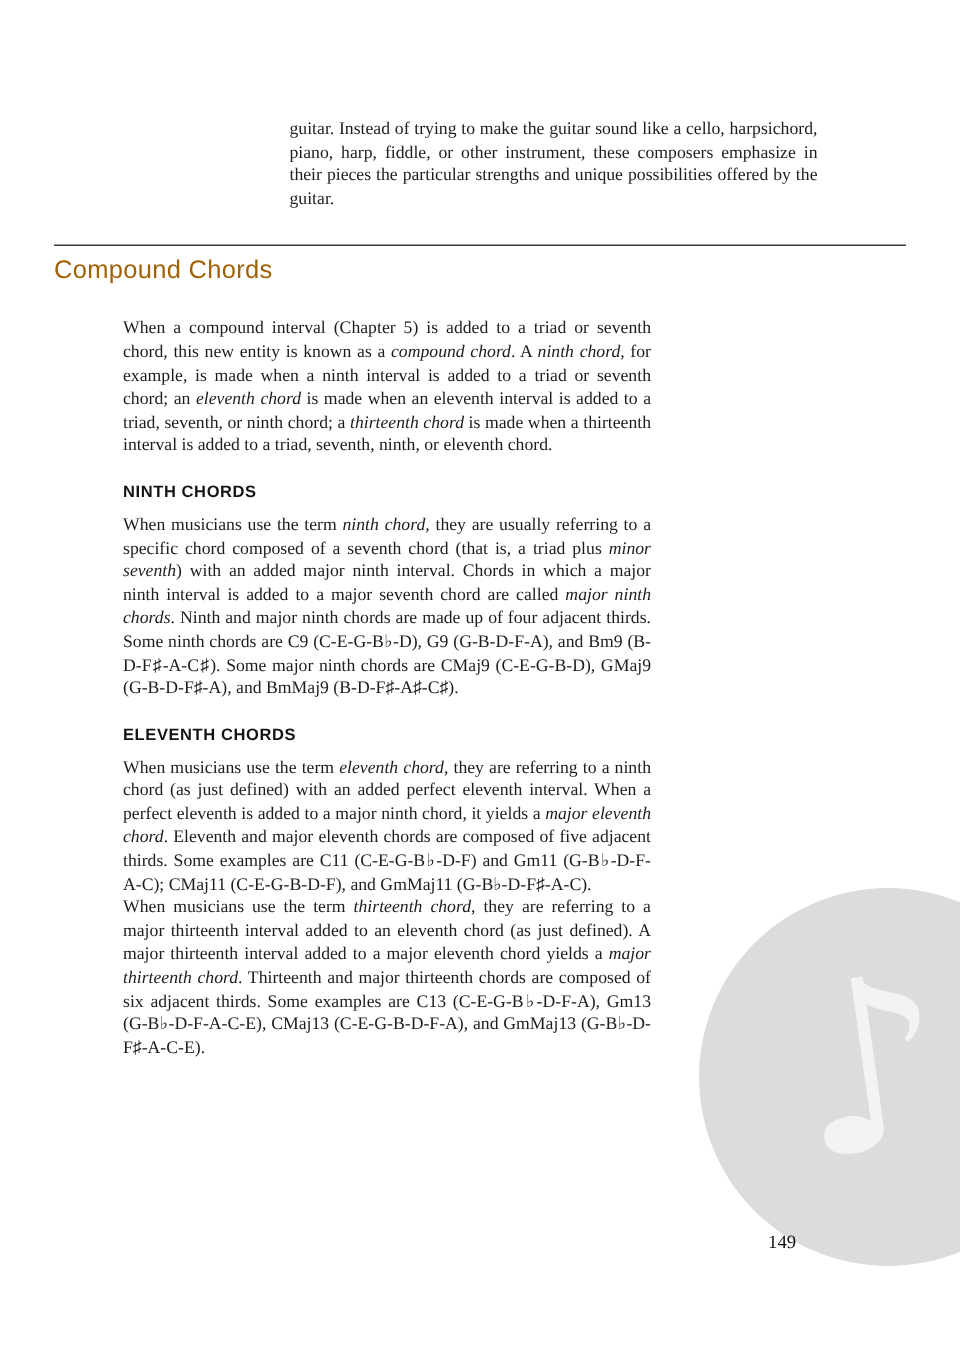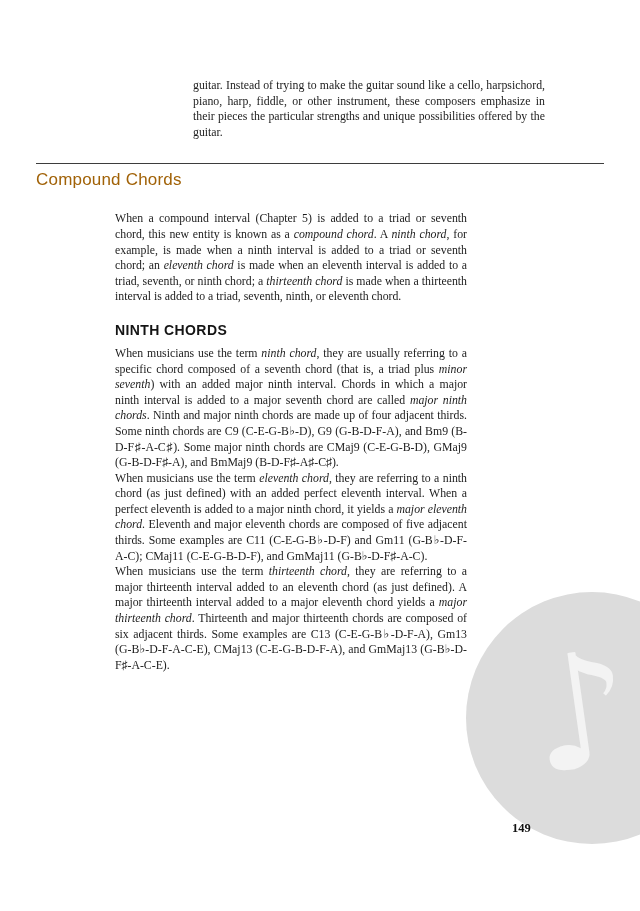--- a/index.html
+++ b/index.html
@@ -65,40 +65,40 @@
   }
   .section-title {
     font-family: "Liberation Sans", "DejaVu Sans", sans-serif;
     font-size: 17px;
     font-weight: 400;
     color: #a16207;
     margin: 6px 0 0 36px;
     letter-spacing: 0.2px;
   }
   .content {
-    margin-left: 115px;
+    margin-left: 82px;
     width: 352px;
   }
   .section-intro {
     margin-top: 21px;
   }
   .subsection-heading {
     font-family: "Liberation Sans", "DejaVu Sans", sans-serif;
-    font-size: 14px;
+    font-size: 11px;
     font-weight: 700;
     letter-spacing: 0.4px;
     color: #141414;
     margin: 17px 0 8px 0;
   }
   .page-number {
     position: absolute;
     top: 821px;
     left: 512px;
     font-size: 12.5px;
-    font-weight: 700;
+    font-weight: 400;
     color: #111111;
   }
 </style>
 </head>
 <body>
 
 <div class="page">
 
   <div class="watermark" aria-hidden="true">
     <span class="note-glyph">♪</span>
@@ -115,20 +115,21 @@
     <div class="content">
 
       <p class="body-text section-intro"><span>When a compound interval (Chapter 5) is added to a triad or seventh chord, this new entity is known as a </span><span class="it">compound chord</span><span>. A </span><span class="it">ninth chord</span><span>, for example, is made when a ninth interval is added to a triad or seventh chord; an </span><span class="it">eleventh chord</span><span> is made when an eleventh interval is added to a triad, seventh, or ninth chord; a </span><span class="it">thirteenth chord</span><span> is made when a thirteenth interval is added to a triad, seventh, ninth, or eleventh chord.</span></p>
 
       <section>
         <h2 class="subsection-heading">NINTH CHORDS</h2>
         <p class="body-text"><span>When musicians use the term </span><span class="it">ninth chord</span><span>, they are usually referring to a specific chord composed of a seventh chord (that is, a triad plus </span><span class="it">minor seventh</span><span>) with an added major ninth interval. Chords in which a major ninth interval is added to a major seventh chord are called </span><span class="it">major ninth chords</span><span>. Ninth and major ninth chords are made up of four adjacent thirds. Some ninth chords are C9 (C-E-G-B♭-D), G9 (G-B-D-F-A), and Bm9 (B-D-F♯-A-C♯). Some major ninth chords are CMaj9 (C-E-G-B-D), GMaj9 (G-B-D-F♯-A), and BmMaj9 (B-D-F♯-A♯-C♯).</span></p>
       </section>
 
       <section>
+        <h2 class="subsection-heading">ELEVENTH CHORDS</h2>
         <p class="body-text"><span>When musicians use the term </span><span class="it">eleventh chord</span><span>, they are referring to a ninth chord (as just defined) with an added perfect eleventh interval. When a perfect eleventh is added to a major ninth chord, it yields a </span><span class="it">major eleventh chord</span><span>. Eleventh and major eleventh chords are composed of five adjacent thirds. Some examples are C11 (C-E-G-B♭-D-F) and Gm11 (G-B♭-D-F-A-C); CMaj11 (C-E-G-B-D-F), and GmMaj11 (G-B♭-D-F♯-A-C).</span></p>
       </section>
 
       <section>
         <p class="body-text"><span>When musicians use the term </span><span class="it">thirteenth chord</span><span>, they are referring to a major thirteenth interval added to an eleventh chord (as just defined). A major thirteenth interval added to a major eleventh chord yields a </span><span class="it">major thirteenth chord</span><span>. Thirteenth and major thirteenth chords are composed of six adjacent thirds. Some examples are C13 (C-E-G-B♭-D-F-A), Gm13 (G-B♭-D-F-A-C-E), CMaj13 (C-E-G-B-D-F-A), and GmMaj13 (G-B♭-D-F♯-A-C-E).</span></p>
       </section>
 
     </div>
 
     <div class="page-number serif">149</div>

